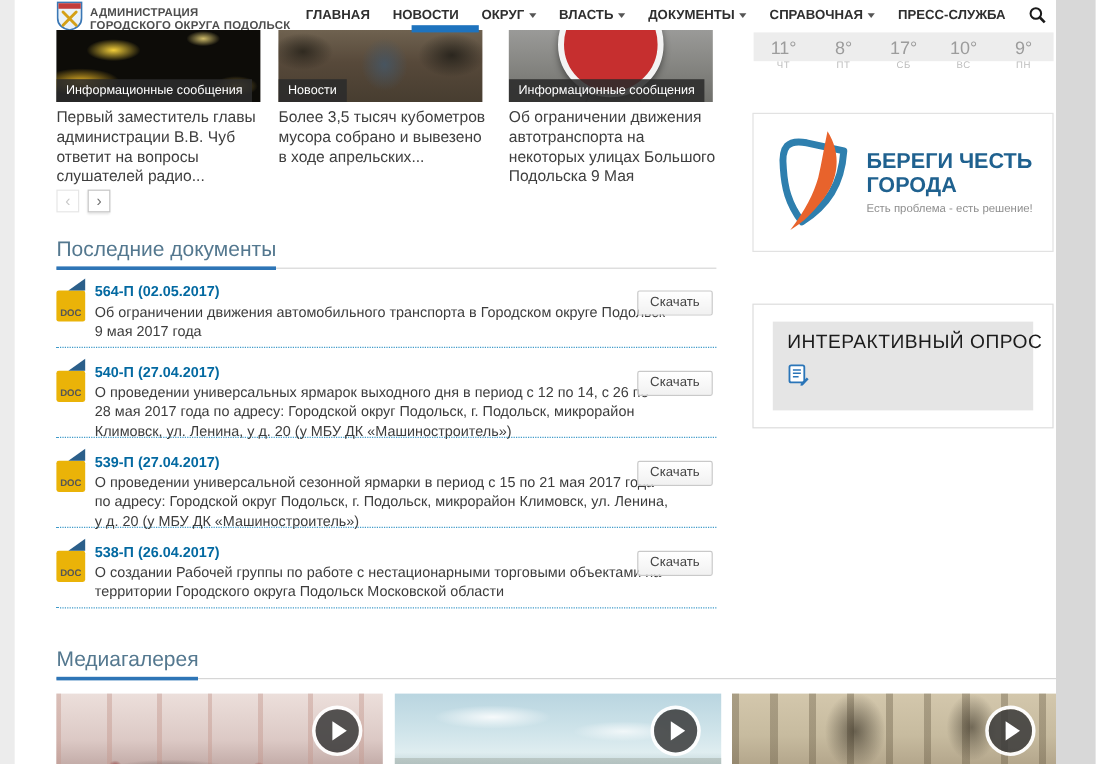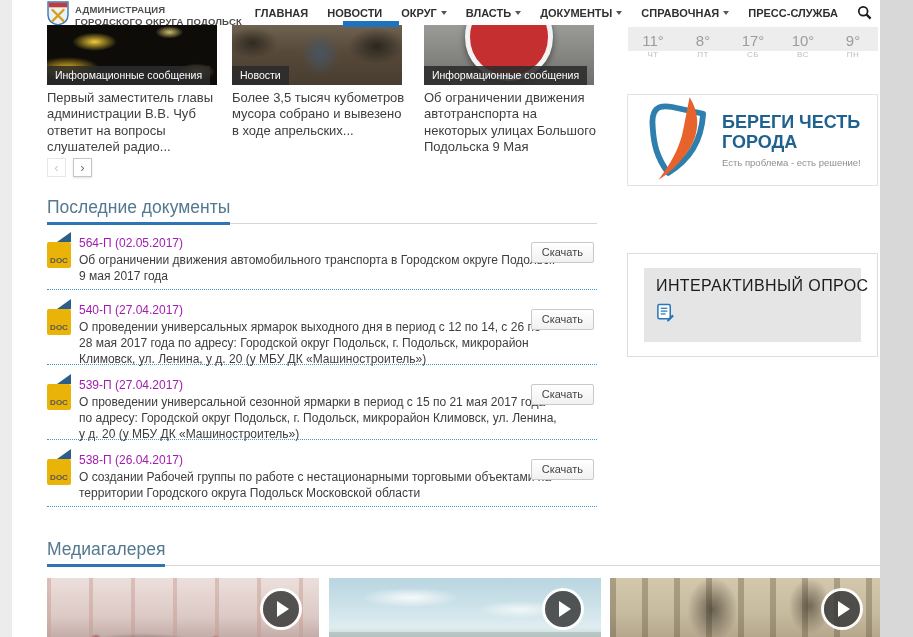--- a/index.html
+++ b/index.html
@@ -67,21 +67,21 @@
   #doc-row-1 { top:230px; height:60px; }
   #doc-row-2 { top:297px; height:68px; }
   #doc-row-3 { top:372px; height:68px; }
   #doc-row-4 { top:447px; height:60px; }
   .doc-icon { position:absolute; left:0; top:12px; width:24px; height:26px; background:#eab308;
     border-radius:2px; display:flex; align-items:flex-end; justify-content:center;
     font-size:8px; font-weight:bold; color:#555; padding-bottom:3px; }
   .doc-icon::before { content:""; position:absolute; right:0; top:-10px; width:0; height:0;
     border-style:solid; border-width:0 0 10px 14px; border-color:transparent transparent #2b5f8a transparent; }
   .doc-text { margin-left:32px; width:478px; }
-  .doc-num { font-size:12px; font-weight:normal; color:#a21caf; margin-bottom:3px; }
+  .doc-num { font-size:12px; font-weight:bold; color:#0369a1; margin-bottom:3px; }
   .doc-desc { font-size:12px; color:#3d3d3d; line-height:1.33; }
   .dl-btn { position:absolute; right:3px; top:12px; font-size:11px; color:#444;
     background:linear-gradient(#ffffff,#f1f1f1); border:1px solid #c9c9c9; border-radius:2px;
     padding:3px 10px 4px; cursor:pointer; }
 
   
   .vid { top:578px; height:70px; overflow:hidden; cursor:pointer; }
   #vid-1 { left:47px; width:272px;
     background:
       radial-gradient(circle 5px at 18% 88%, #8b2d2d, transparent 6px),
@@ -105,21 +105,21 @@
     background:rgba(58,58,58,.85); box-shadow:0 0 0 3px rgba(255,255,255,.95); cursor:pointer; }
   .play::after { content:""; position:absolute; left:14px; top:10px;
     border-left:12px solid #fff; border-top:8px solid transparent; border-bottom:8px solid transparent; }
 
   
   #weather { left:628px; top:27px; width:250px; height:24px; background:#ededed; display:flex; }
   .w-col { flex:1; text-align:center; padding-top:5px; }
   .w-temp { font-size:15px; color:#9c9c9c; line-height:1.15; }
   .w-day { font-size:8px; color:#bdbdbd; letter-spacing:.5px; margin-top:1px; }
 
-  #banner { left:627px; top:94px; width:251px; height:92px; background:#fff; border:1px solid #e2e2e2;
+  #banner { left:627px; top:94px; width:251px; height:116px; background:#fff; border:1px solid #e2e2e2;
     display:flex; align-items:center; padding:10px 14px 10px 18px; gap:14px; cursor:pointer; }
   .banner-title { font-size:18px; font-weight:bold; color:#1f618f; line-height:1.12; }
   .banner-tag { font-size:9.5px; color:#8f8f8f; margin-top:5px; }
 
   #poll { left:627px; top:253px; width:251px; height:104px; background:#fff; border:1px solid #ddd;
     padding:14px 16px; }
   #poll-inner { background:#e5e5e5; padding:9px 12px 10px; height:100%; }
   .poll-head { font-size:16px; color:#1b1b1b; letter-spacing:.4px; white-space:nowrap; }
   .poll-link { display:flex; gap:8px; margin-top:7px; color:#2a75b8; font-weight:bold;
     font-size:13px; line-height:1.3; cursor:pointer; align-items:flex-start; }

